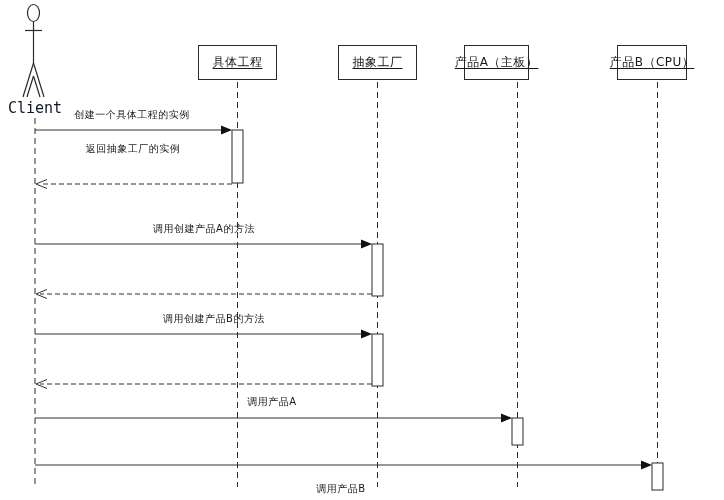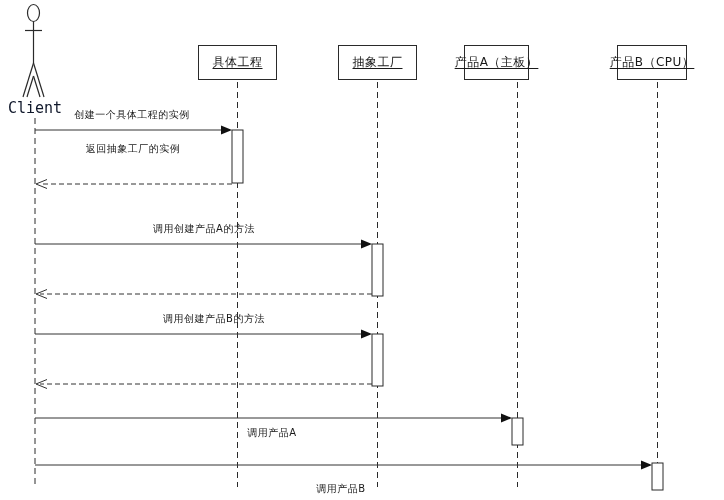--- a/index.html
+++ b/index.html
@@ -132,16 +132,16 @@
     <span>产品A（主板）</span>
   </div>
   <div class="lifeline-head" style="left:617px; width:70px;">
     <span>产品B（CPU）</span>
   </div>
 
   <div class="msg-label" style="left:132px; top:108px;">创建一个具体工程的实例</div>
   <div class="msg-label" style="left:133px; top:142px;">返回抽象工厂的实例</div>
   <div class="msg-label" style="left:204px; top:222px;">调用创建产品A的方法</div>
   <div class="msg-label" style="left:214px; top:312px;">调用创建产品B的方法</div>
-  <div class="msg-label" style="left:272px; top:395px;margin-top:31px;">调用产品A</div>
+  <div class="msg-label" style="left:272px; top:395px;">调用产品A</div>
   <div class="msg-label" style="left:341px; top:446px;margin-top:36px;">调用产品B</div>
 
 </div>
 
 </body></html>

